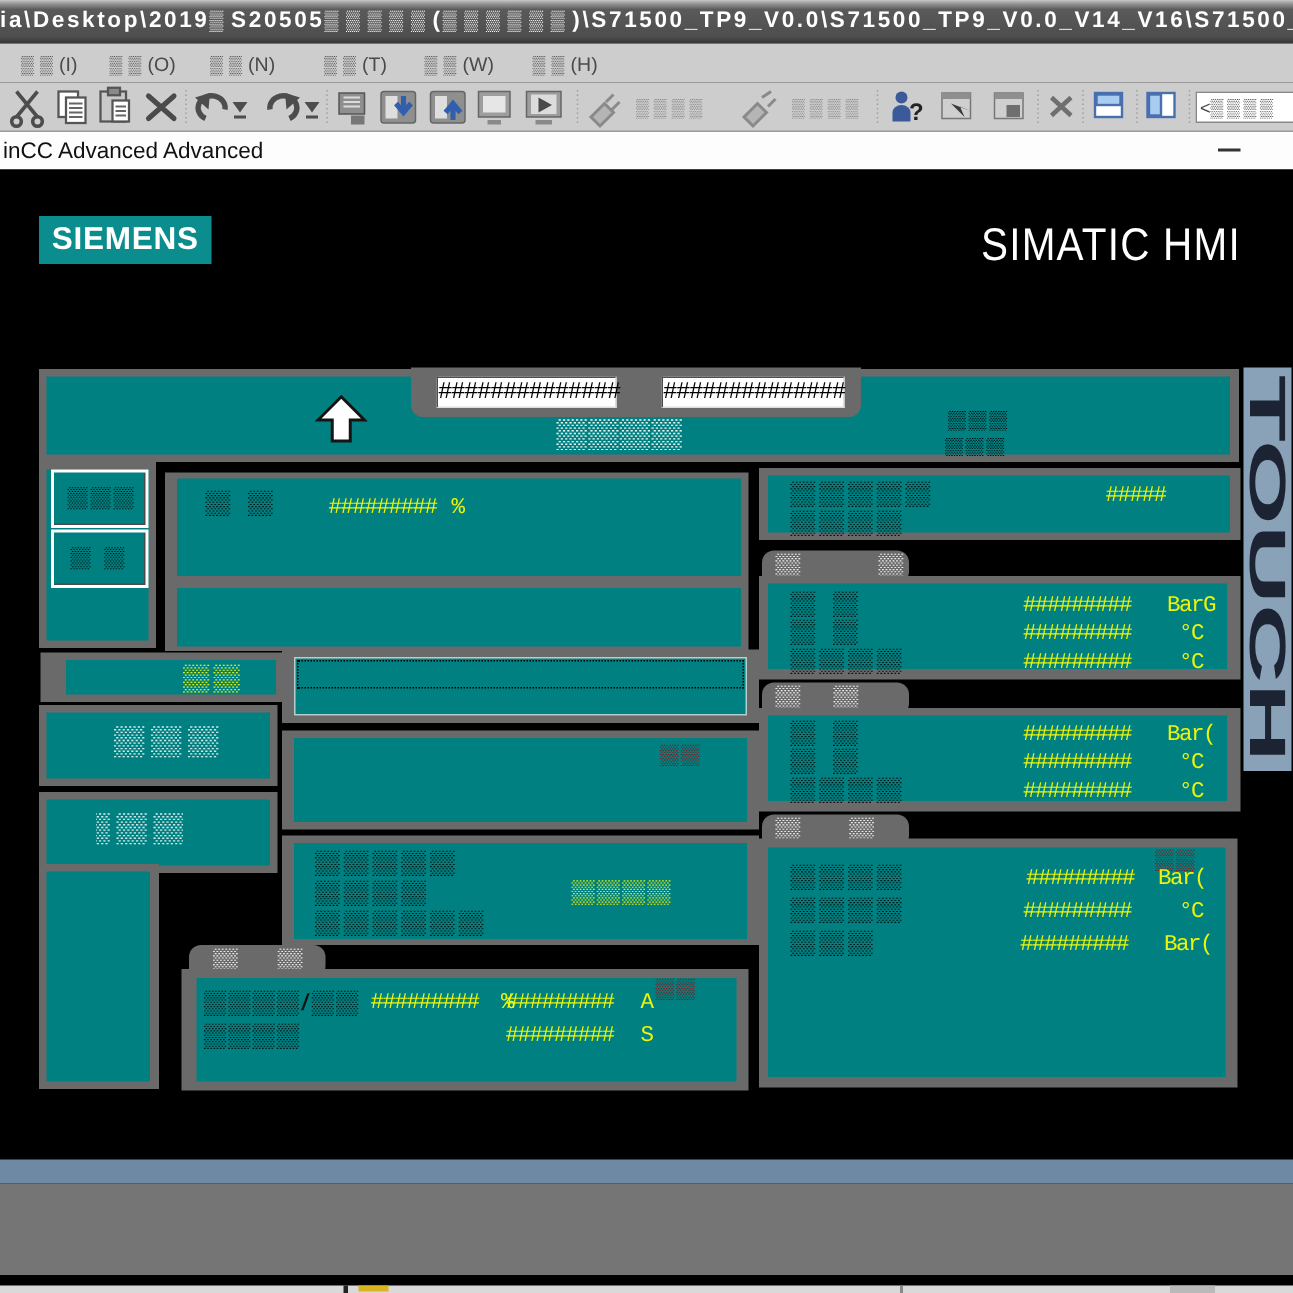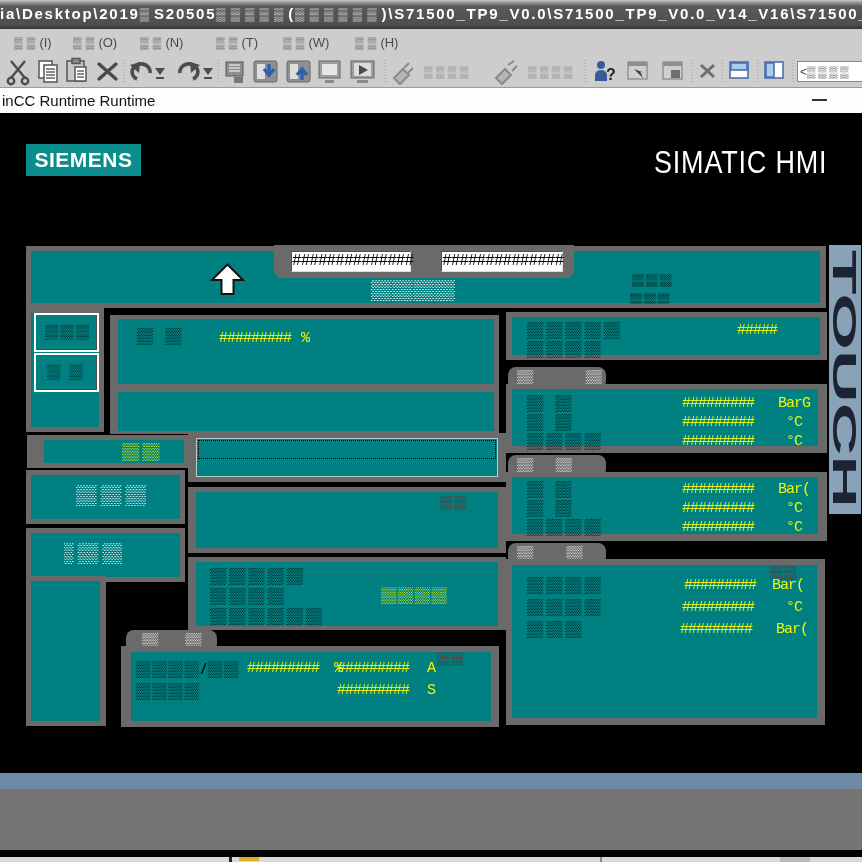--- a/index.html
+++ b/index.html
@@ -102,21 +102,21 @@
         <rect x="731" y="8" width="16" height="7" fill="#a9cdf0"></rect>
    <rect x="765" y="7" width="18" height="16" fill="#fff"></rect>
         <rect x="766" y="8" width="8" height="14" fill="#a9cdf0"></rect>
   </g>
  </svg>
  <span class="abs" style="left:424px;top:8px;color:#7f7f7f;font-size:14px"><span class="mh" style="letter-spacing:3.4px">▒▒▒▒</span></span>
  <span class="abs" style="left:528px;top:8px;color:#7f7f7f;font-size:14px"><span class="mh" style="letter-spacing:3.4px">▒▒▒▒</span></span>
  <div class="abs" style="left:797px;top:6px;width:70px;height:21px;background:#fff;border:1px solid #888;font-size:12px;color:#444;white-space:pre;overflow:hidden;padding:3px 0 0 2px">&lt;<span class="mh" style="letter-spacing:2.5px">▒▒▒▒</span></div>
 </div>
 <div class="abs" style="left:0;top:88px;width:862px;height:25px;background:#fdfdfd">
- <span class="abs" style="left:2px;top:4px;color:#111;font-size:15px">inCC Runtime Runtime</span>
+ <span class="abs" style="left:2px;top:4px;color:#111;font-size:15px">inCC Advanced Advanced</span>
  <div class="abs" style="left:812px;top:11px;width:15px;height:2px;background:#333"></div>
 </div>
 
 <div class="abs" style="left:0;top:113px;width:862px;height:548px;background:#000">
  <div class="abs" style="left:26px;top:31px;width:115px;height:32px;background:#0c8d8d;color:#fff;font-weight:bold;font-size:21px;letter-spacing:0.5px;text-align:center;line-height:32px">SIEMENS</div>
  <div class="abs" style="left:654px;top:33px;width:175px;color:#fff;font-size:27px;letter-spacing:0.8px;white-space:pre;transform:scaleY(1.13);transform-origin:0 0">SIMATIC HMI</div>
 
  <div class="g" style="left:26px;top:133px;width:800px;height:62px"></div>
  <div class="t" style="left:31px;top:138px;width:789px;height:52px"></div>
  <div class="g" style="left:274px;top:132px;width:300px;height:33px;border-radius:0 0 8px 8px"></div>

